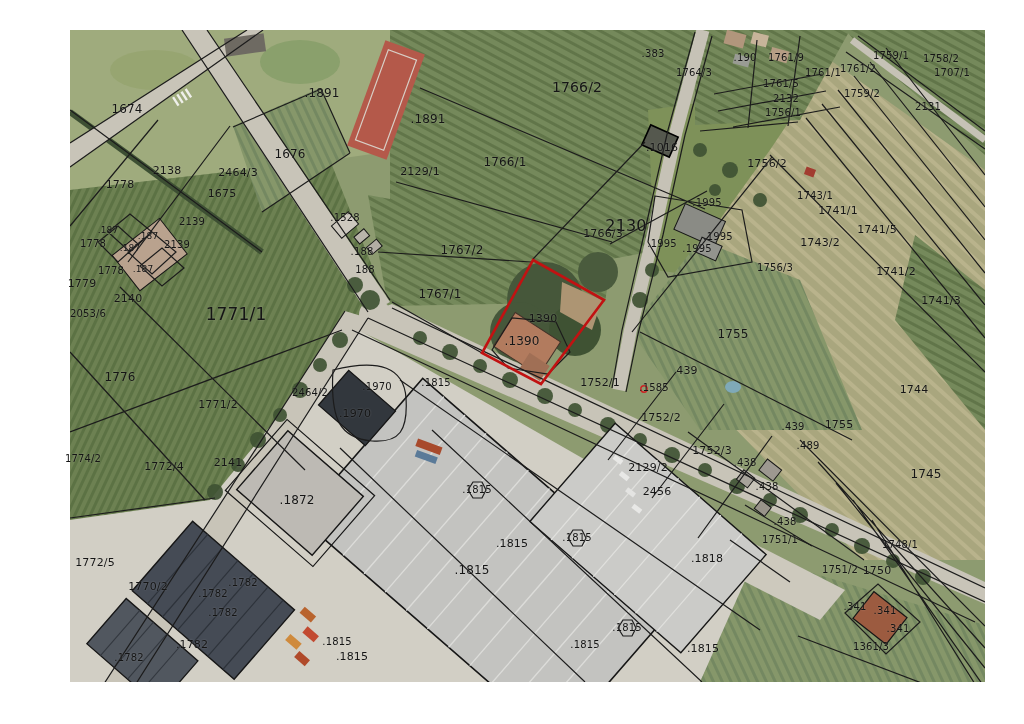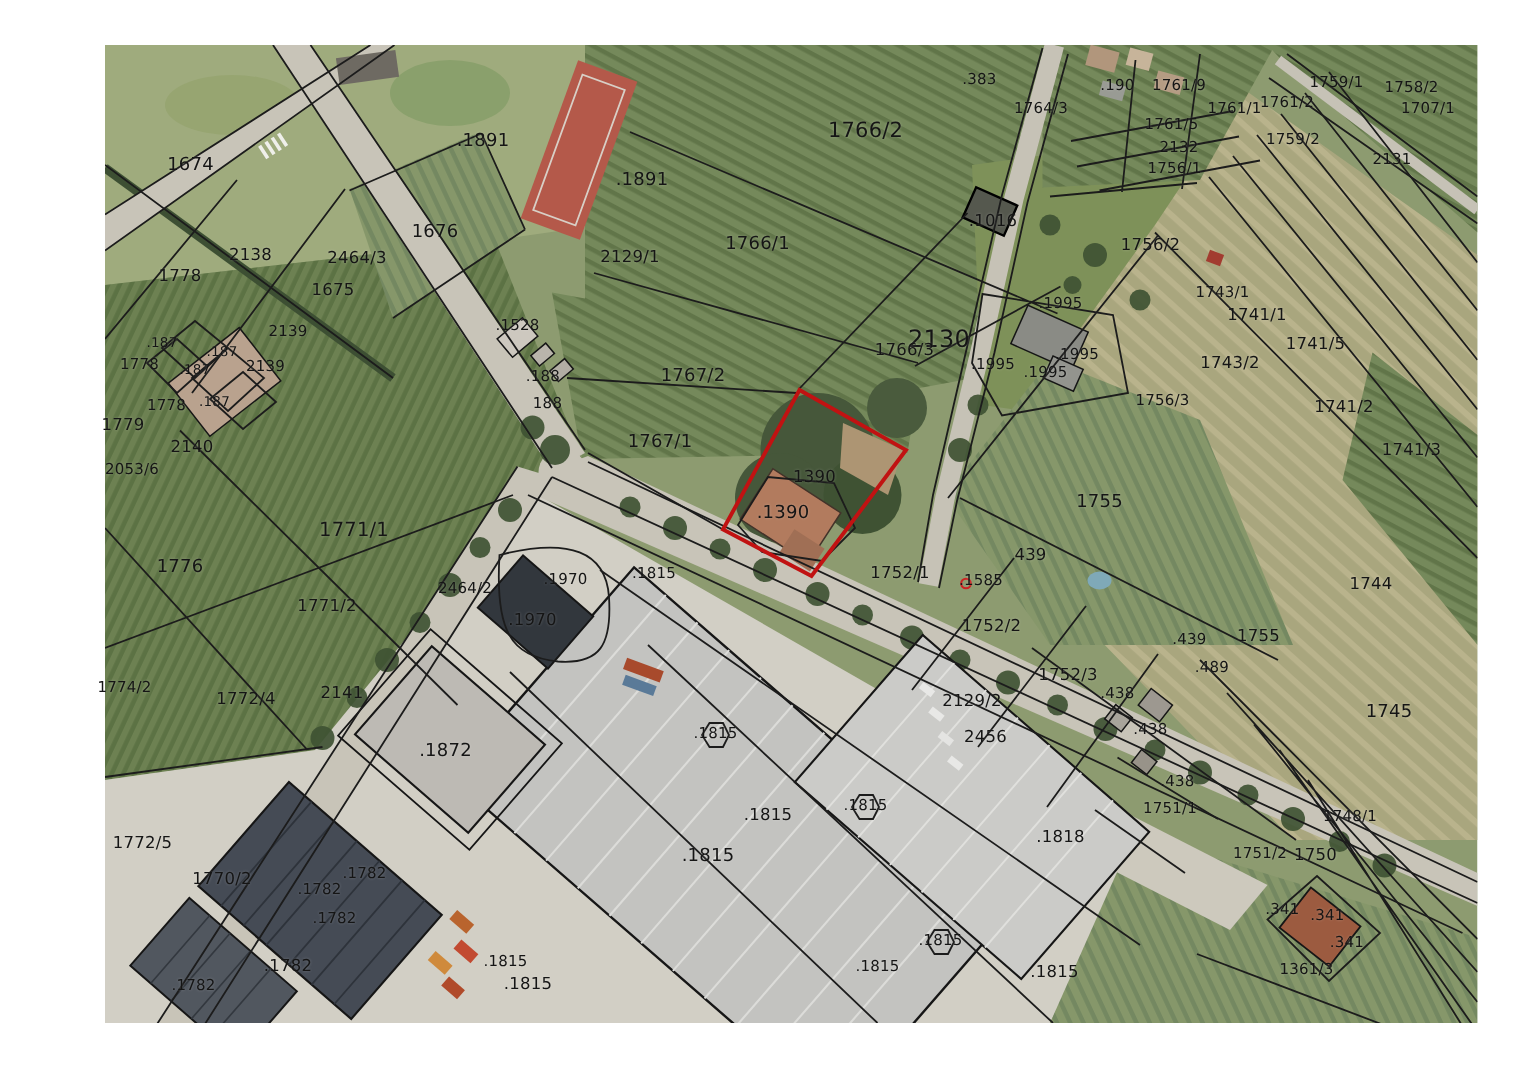--- a/index.html
+++ b/index.html
@@ -287,21 +287,21 @@
       <span class="plabel" style="left: 148px; top: 236px; font-size: 9px;">.187</span>
       <span class="plabel" style="left: 130px; top: 248px; font-size: 9px;">.187</span>
       <span class="plabel" style="left: 143px; top: 269px; font-size: 9px;">.187</span>
       <span class="plabel" style="left: 93px; top: 244px; font-size: 10px;">1778</span>
       <span class="plabel" style="left: 111px; top: 271px; font-size: 10px;">1778</span>
       <span class="plabel" style="left: 82px; top: 283px; font-size: 11px;">1779</span>
       <span class="plabel" style="left: 192px; top: 222px; font-size: 10px;">2139</span>
       <span class="plabel" style="left: 177px; top: 245px; font-size: 10px;">2139</span>
       <span class="plabel" style="left: 128px; top: 298px; font-size: 11px;">2140</span>
       <span class="plabel" style="left: 88px; top: 314px; font-size: 10px;">2053/6</span>
-      <span class="plabel" style="left: 236px; top: 314px; font-size: 13px; margin-top: 40px;">1771/1</span>
+      <span class="plabel" style="left: 236px; top: 314px; font-size: 17px;">1771/1</span>
       <span class="plabel" style="left: 462px; top: 250px; font-size: 12px;">1767/2</span>
       <span class="plabel" style="left: 440px; top: 283px; font-size: 12px; margin-top: 11px;">1767/1</span>
       <span class="plabel" style="left: 603px; top: 233px; font-size: 11px;">1766/3</span>
       <span class="plabel" style="left: 345px; top: 218px; font-size: 10px;">.1528</span>
       <span class="plabel" style="left: 362px; top: 252px; font-size: 10px;">.188</span>
       <span class="plabel" style="left: 365px; top: 270px; font-size: 10px;">188</span>
       <span class="plabel" style="left: 543px; top: 318px; font-size: 11px;">1390</span>
       <span class="plabel" style="left: 522px; top: 341px; font-size: 12px;">.1390</span>
       <span class="plabel" style="left: 120px; top: 377px; font-size: 12px;">1776</span>
       <span class="plabel" style="left: 218px; top: 404px; font-size: 11px;">1771/2</span>

